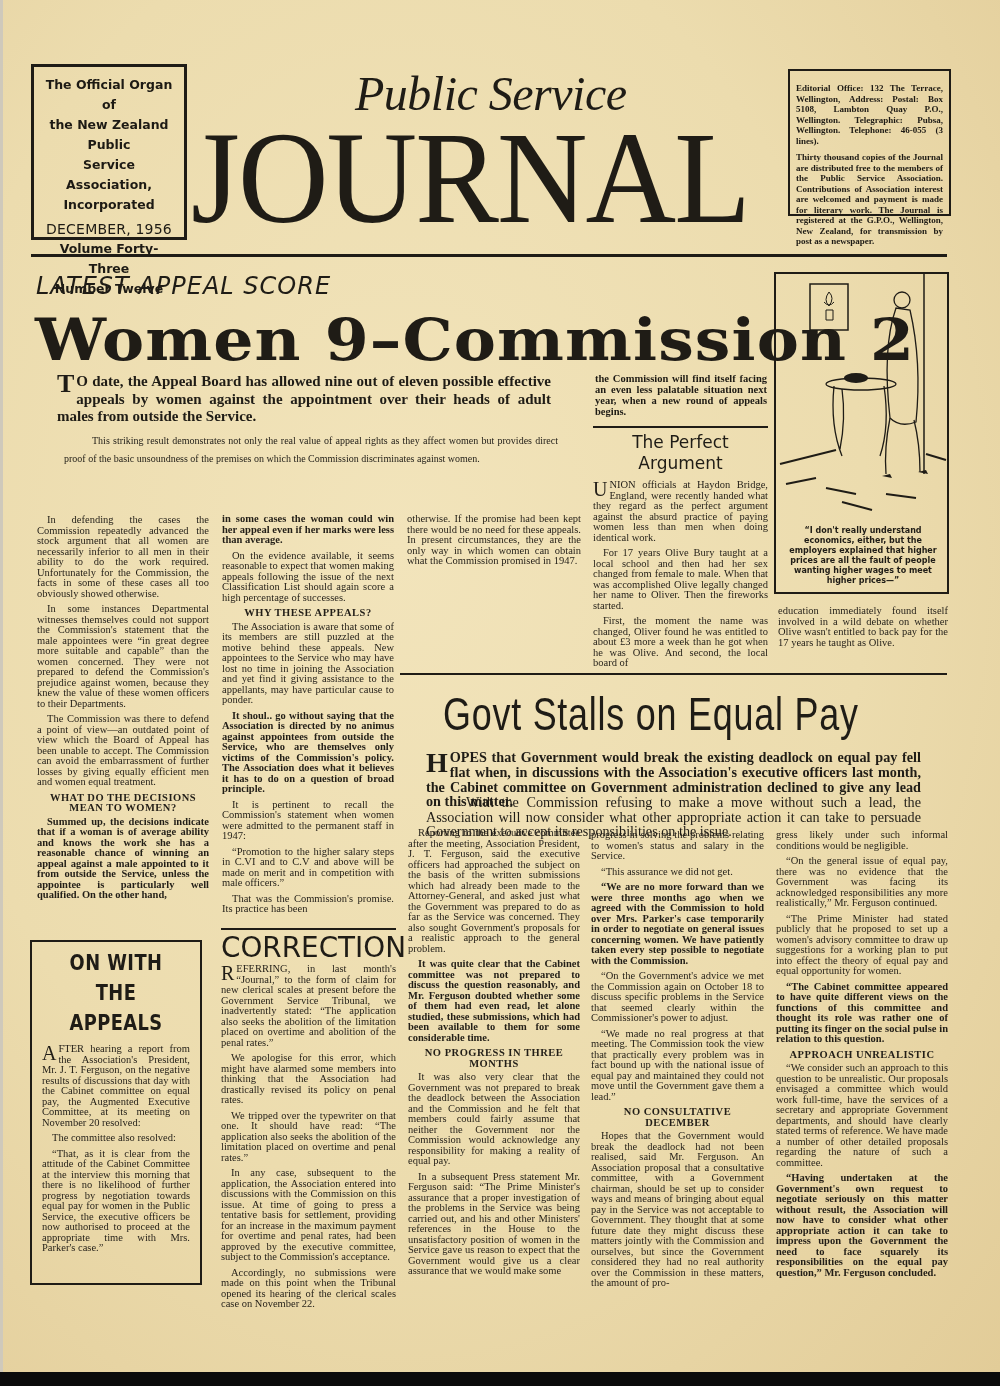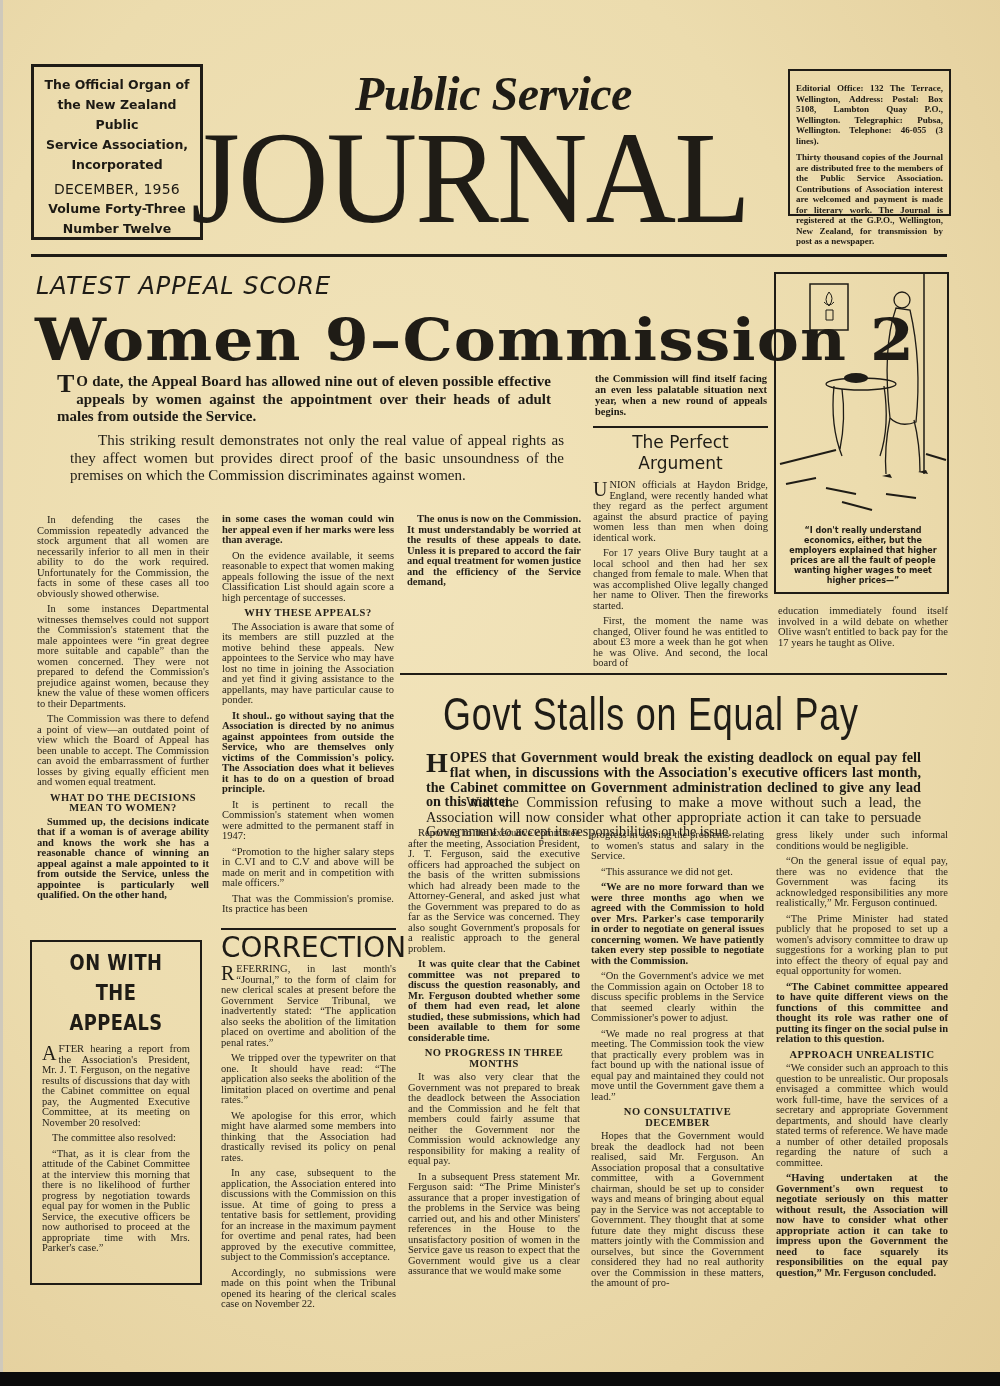--- a/index.html
+++ b/index.html
@@ -14,30 +14,30 @@
     background: radial-gradient(ellipse at 40% 40%, #f2e4bb 0%, #ecdcae 55%, #e2cc98 100%);
     border-left: 3px solid #cfc9bb;
     box-sizing: border-box;
     overflow: hidden;
   }
   .bottom-strip { position:absolute; left:0; top:1372px; width:1000px; height:14px; background:#0b0b0b; }
   .abs { position: absolute; }
 
   
   .box-left {
-    left: 28px; top: 64px; width: 172px; height: 176px;
+    left: 28px; top: 64px; width: 156px; height: 176px;
     border: 3px solid #1f1c16; box-sizing: border-box;
     font-family: "DejaVu Sans", sans-serif; font-size: 12.5px; font-weight: bold;
     text-align: center; line-height: 20px; padding: 8px 9px;
   }
   .box-left .date { font-size: 14px; font-weight: normal; margin-top: 4px; letter-spacing: .2px; }
   .box-left .vol { font-size: 12.5px; }
   .title-public {
     left: 352px; top: 66px; font-family: "Liberation Serif", serif; font-style: italic;
-    font-size: 48px; font-weight: bold; letter-spacing: -0.5px; color: #1f1c16;
+    font-size: 48px; font-weight: normal; letter-spacing: -0.5px; color: #1f1c16;
   }
   .title-journal {
     left: 188px; top: 112px; font-family: "Liberation Serif", serif; font-size: 132px;
     line-height: 132px; letter-spacing: -2px; color: #1f1c16; transform: scaleX(0.95); transform-origin: left;
   }
   .box-right {
     left: 785px; top: 69px; width: 163px; height: 147px;
     border: 2px solid #1f1c16; box-sizing: border-box;
     font-family: "Liberation Serif", serif; font-size: 9px; font-weight: bold;
     line-height: 10.5px; padding: 12px 6px 4px 6px; text-align: justify;
@@ -53,21 +53,21 @@
   .headline {
     left: 32px; top: 306px; font-family: "DejaVu Serif", serif; font-weight: bold;
     font-size: 58px; letter-spacing: 1px; color: #1f1c16; white-space: nowrap;
     transform: scaleX(1.09); transform-origin: left;
   }
   .lede {
     left: 54px; top: 373px; width: 494px; font-weight: bold; font-size: 15px; line-height: 17.5px;
     text-align: justify; color: #1f1c16;
   }
   .lede2 {
-    left: 67px; top: 432px; width: 494px; font-size: 15px; line-height: 17.5px;
+    left: 61px; top: 432px; width: 494px; font-size: 10px; line-height: 17.5px;
     text-align: justify; text-indent: 28px; color: #1f1c16;
   }
   .dropcap { font-size: 26px; float: left; line-height: 22px; margin-right: 2px; }
 
   
   .col { font-size: 10.5px; line-height: 10.5px; text-align: justify; color: #221e17; }
   .col p { margin: 0 0 5px 0; text-indent: 10px; }
   .col p.b { font-weight: bold; }
   .col .sub { font-weight: bold; text-align: center; text-indent: 0; margin: 3px 0 3px 0; letter-spacing: .5px; }
 
@@ -150,21 +150,21 @@
     <p>On the evidence available, it seems reasonable to expect that women making appeals following the issue of the next Classification List should again score a high percentage of successes.</p>
     <div class="sub">WHY THESE APPEALS?</div>
     <p>The Association is aware that some of its members are still puzzled at the motive behind these appeals. New appointees to the Service who may have lost no time in joining the Association and yet find it giving assistance to the appellants, may have particular cause to ponder.</p>
     <p class="b">It shoul.. go without saying that the Association is directed by no animus against appointees from outside the Service, who are themselves only victims of the Commission's policy. The Association does what it believes it has to do on a question of broad principle.</p>
     <p>It is pertinent to recall the Commission's statement when women were admitted to the permanent staff in 1947:</p>
     <p>“Promotion to the higher salary steps in C.VI and to C.V and above will be made on merit and in competition with male officers.”</p>
     <p>That was the Commission's promise. Its practice has been</p>
   </div>
 
   <div class="abs col" style="left:404px; top:514px; width:174px;">
-    <p class="b">The onus is now on the Commission. It must understandably be worried at the results of these appeals to date. Unless it is prepared to accord the fair and equal treatment for women justice and the efficiency of the Service demand,</p>
+    <p style="text-indent:0">otherwise. If the promise had been kept there would be no need for these appeals. In present circumstances, they are the only way in which women can obtain what the Commission promised in 1947.</p>
   </div>
 
   <div class="abs pa-top">the Commission will find itself facing an even less palatable situation next year, when a new round of appeals begins.</div>
 
   <div class="abs pa-rule"></div>
   <div class="abs pa-title">
     <div>The Perfect</div>
     <div>Argument</div>
   </div>
   <div class="abs col pa-body">
@@ -246,19 +246,19 @@
       <p style="text-indent:0"><span class="dropcap" style="font-size:20px;line-height:18px">A</span><span>FTER hearing a report from the Association's President, Mr. J. T. Ferguson, on the negative results of discussions that day with the Cabinet committee on equal pay, the Augmented Executive Committee, at its meeting on November 20 resolved:</span></p>
       <p>The committee also resolved:</p>
       <p>“That, as it is clear from the attitude of the Cabinet Committee at the interview this morning that there is no likelihood of further progress by negotiation towards equal pay for women in the Public Service, the executive officers be now authorised to proceed at the appropriate time with Mrs. Parker's case.”</p>
     </div>
   </div>
 
   <div class="abs corr-rule"></div>
   <div class="abs corr-title">CORRECTION</div>
   <div class="abs col corr-body">
     <p style="text-indent:0"><span class="dropcap" style="font-size:20px;line-height:18px">R</span><span>EFERRING, in last month's “Journal,” to the form of claim for new clerical scales at present before the Government Service Tribunal, we inadvertently stated: “The application also seeks the abolition of the limitation placed on overtime and abolition of the penal rates.”</span></p>
+    <p>We apologise for this error, which might have alarmed some members into thinking that the Association had drastically revised its policy on penal rates.</p>
     <p>We tripped over the typewriter on that one. It should have read: “The application also seeks the abolition of the limitation placed on overtime and penal rates.”</p>
-    <p>We apologise for this error, which might have alarmed some members into thinking that the Association had drastically revised its policy on penal rates.</p>
     <p>In any case, subsequent to the application, the Association entered into discussions with the Commission on this issue. At time of going to press a tentative basis for settlement, providing for an increase in the maximum payment for overtime and penal rates, had been approved by the executive committee, subject to the Commission's acceptance.</p>
     <p>Accordingly, no submissions were made on this point when the Tribunal opened its hearing of the clerical scales case on November 22.</p>
   </div>
 </div>
 <div class="bottom-strip"></div>
 
 </body></html>

